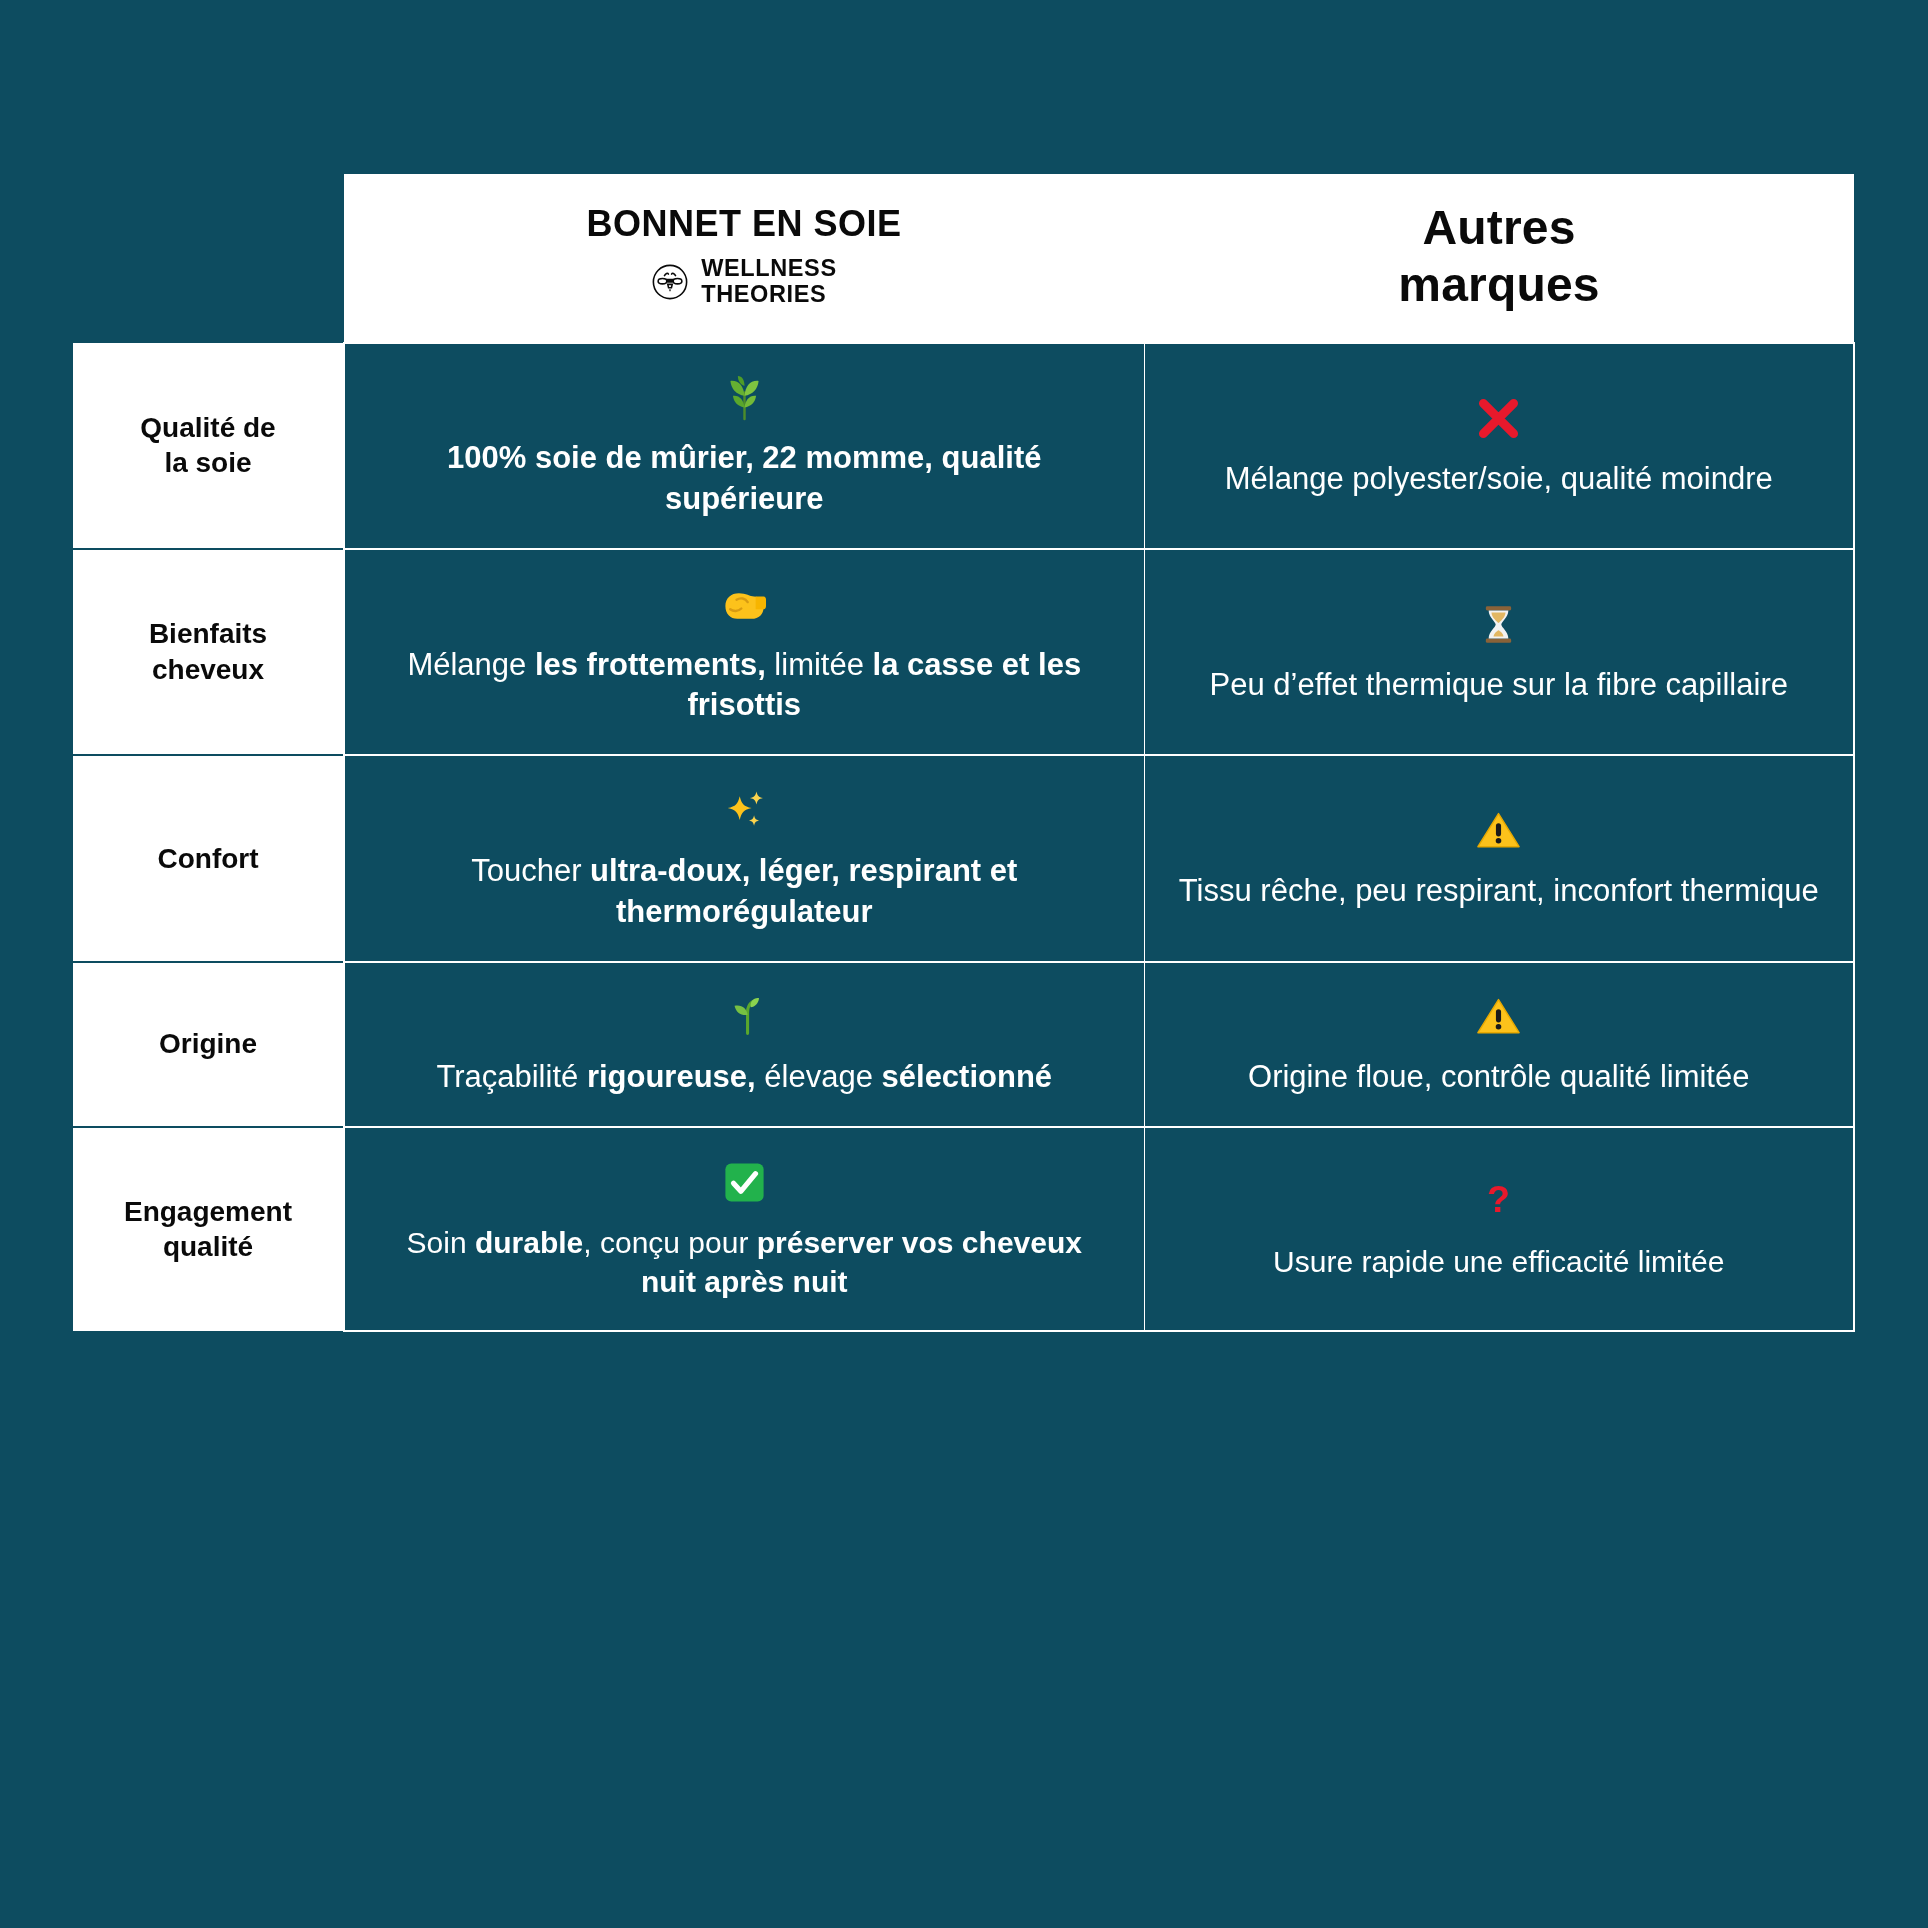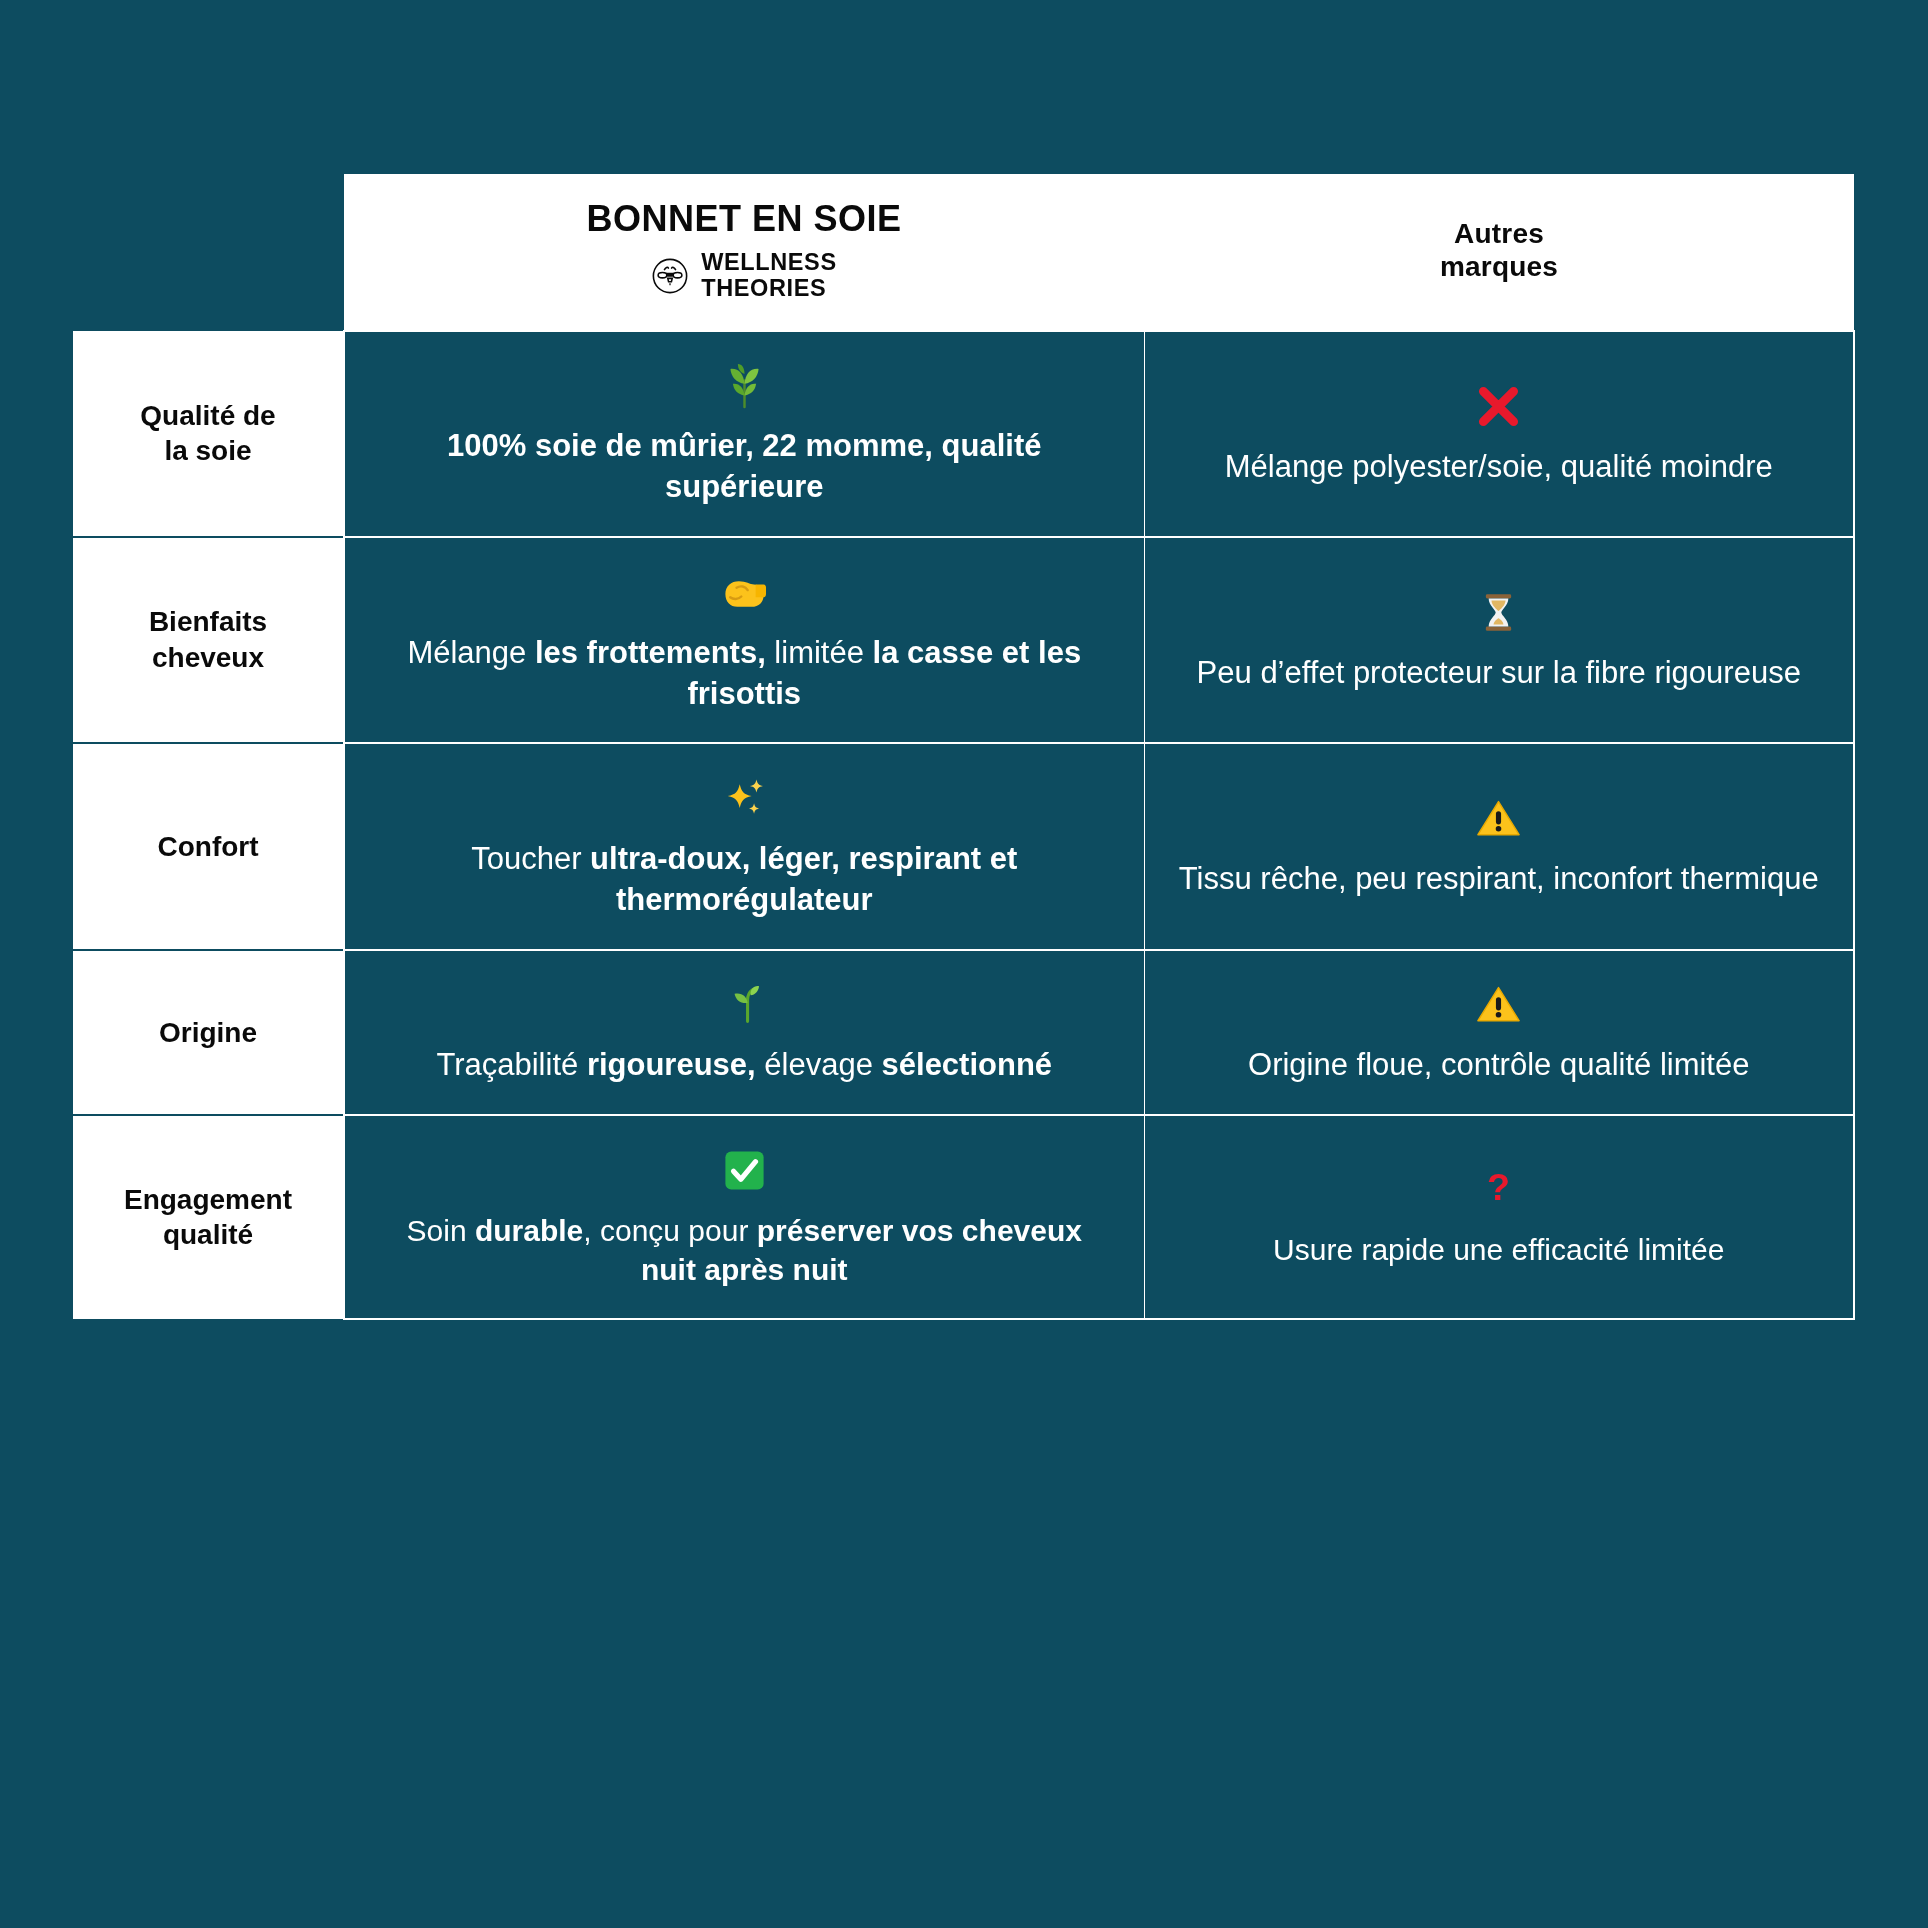--- a/index.html
+++ b/index.html
@@ -71,21 +71,21 @@
     display: block;
   }
   .logo-words {
     font-size: 23.5px;
     font-weight: bold;
     line-height: 1.1;
     letter-spacing: 0.6px;
     text-align: left;
   }
   .hdr-other {
-    font-size: 28px;
+    font-size: 48px;
     font-weight: bold;
     line-height: 1.2;
     letter-spacing: 0.2px;
   }
 
   
   td.label {
     background: #ffffff;
     color: #0a0a0a;
     font-size: 28px;
@@ -232,21 +232,21 @@
           <span class="emoji">
             <svg viewBox="0 0 64 64" width="45" height="45" aria-hidden="true">
               <rect x="14" y="6" width="36" height="6" rx="2" fill="#8a6238"></rect>
               <rect x="14" y="52" width="36" height="6" rx="2" fill="#8a6238"></rect>
               <path d="M18 12h28c0 10-10 16-10 20s10 10 10 20H18c0-10 10-16 10-20s-10-10-10-20z" fill="#f2f2f2"></path>
               <path d="M22 15h20c0 7-8 13-10 15-2-2-10-8-10-15z" fill="#e2b763"></path>
               <path d="M25 49h14c0-4-5-8-7-9-2 1-7 5-7 9z" fill="#e2b763"></path>
             </svg>
           </span>
           <div class="cell-text">
-            <span>Peu d’effet protecteur sur la fibre rigoureuse</span>
+            <span>Peu d’effet thermique sur la fibre capillaire</span>
           </div>
         </td>
       </tr>
 
       <tr>
         <td class="label">
           <span>Confort</span>
         </td>
         <td class="cell brand">
           <span class="emoji">

